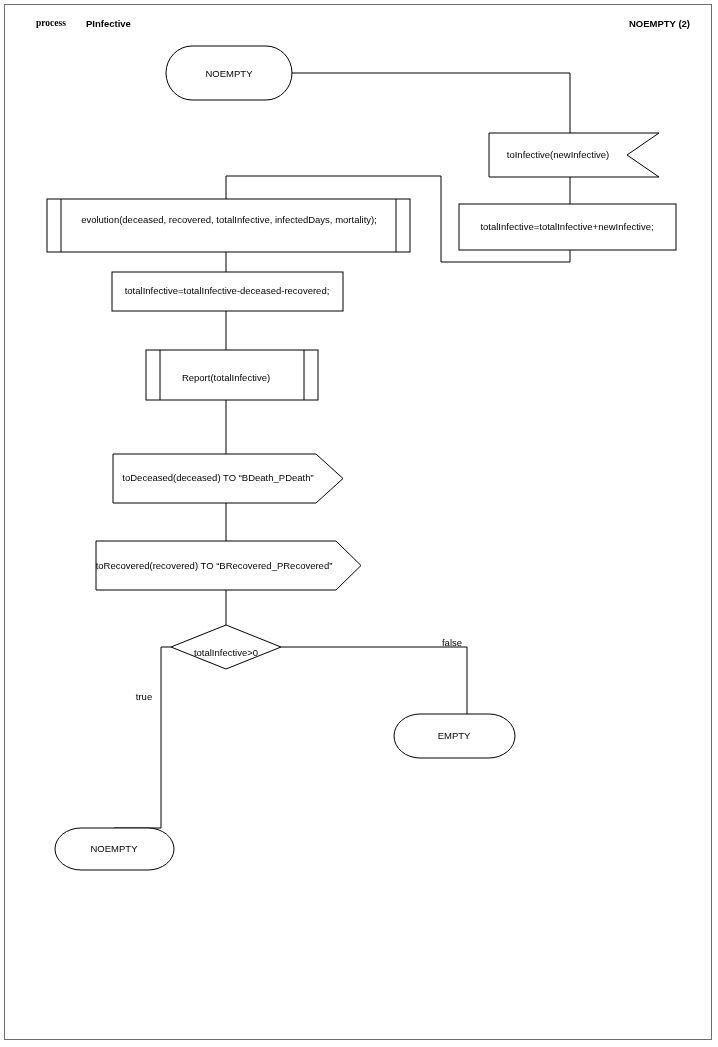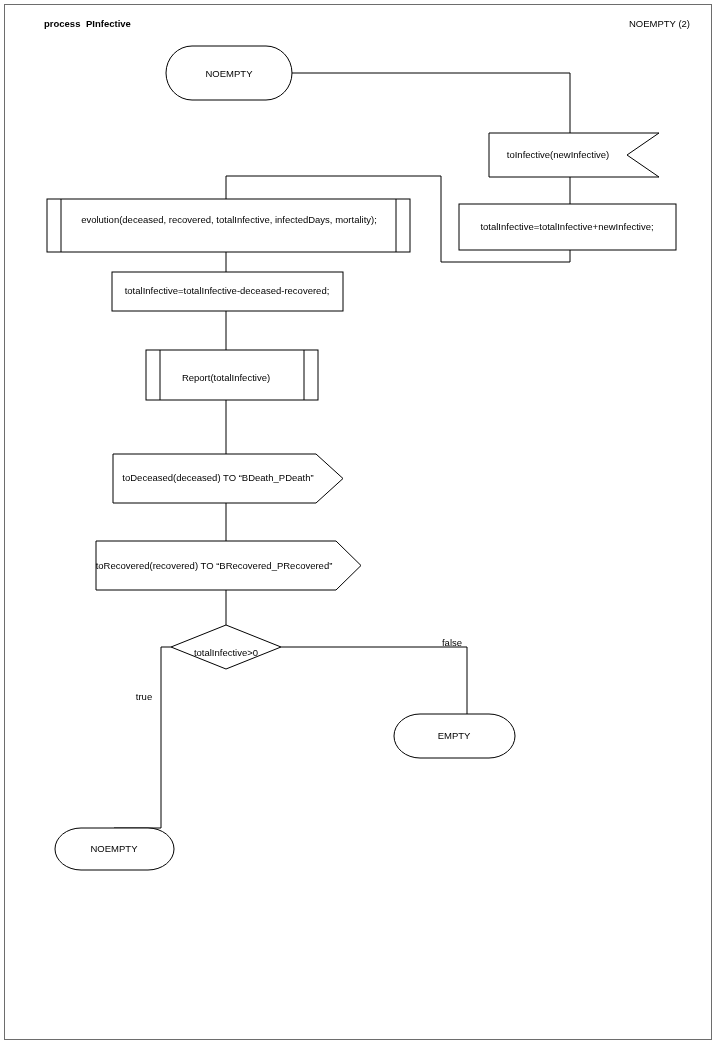--- a/index.html
+++ b/index.html
@@ -29,33 +29,34 @@
     background: #ffffff;
   }
   .hdr {
     position: absolute;
     font-size: 9.5px;
     color: #000000;
     white-space: nowrap;
     line-height: 1;
   }
   #hdr-process {
-    left: 44px;
+    left: 36px;
     top: 19px;
     font-weight: bold;
+    font-family: Liberation Serif, serif;
   }
   #hdr-name {
     left: 86px;
     top: 19px;
     font-weight: bold;
   }
   #hdr-right {
     right: 28px;
     top: 19px;
-    font-weight: normal;
+    font-weight: bold;
   }
   svg#flow {
     position: absolute;
     left: 0;
     top: 0;
     width: 718px;
     height: 1047px;
   }
   svg#flow .shape {
     fill: #ffffff;

